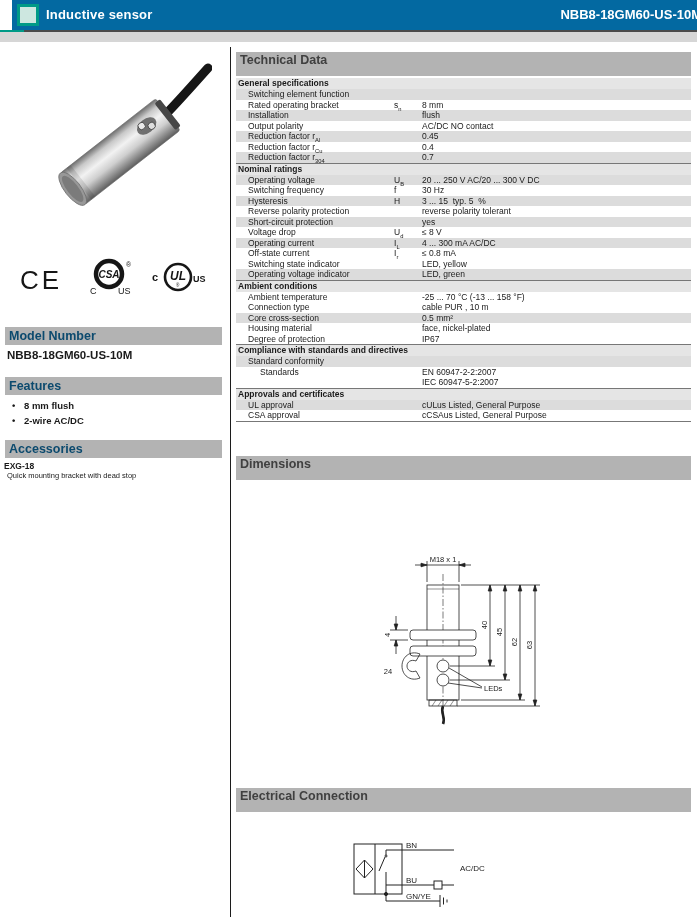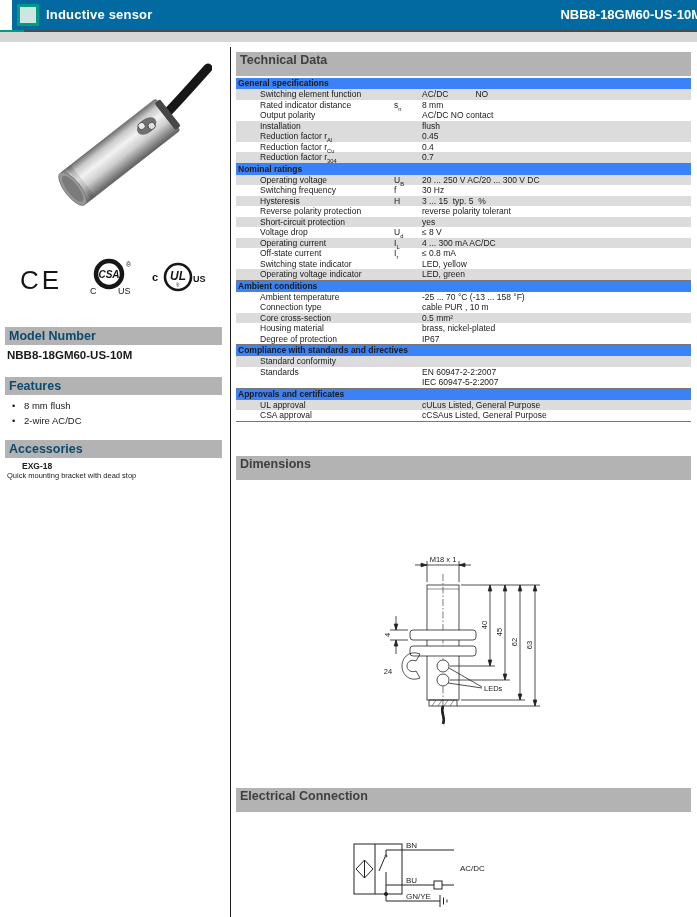--- a/index.html
+++ b/index.html
@@ -23,37 +23,37 @@
   .logos{position:absolute;left:0;top:210px;width:230px;height:50px}
   .logo-ce{position:absolute;left:20px;top:8px}
   .logo-csa{position:absolute;left:86px;top:0}
   .logo-ul{position:absolute;left:150px;top:4px}
   .side-title{position:absolute;left:5px;width:217px;height:18px;background:#b3b3b3;
     font-size:12.5px;font-weight:bold;line-height:18px;padding-left:4px;color:#0c4a6e}
   .mn-title{top:279px}
   .mn-value{position:absolute;left:7px;top:301px;font-size:11.5px;font-weight:bold}
   .ft-title{top:329px}
   .features-list{position:absolute;left:10px;top:350px;list-style:none}
-  .features-list li{font-size:9.5px;font-weight:normal;line-height:15px;padding-left:14px;position:relative}
+  .features-list li{font-size:9.5px;font-weight:bold;line-height:15px;padding-left:14px;position:relative}
   .features-list li::before{content:"•";position:absolute;left:2px}
   .ac-title{top:392px}
-  .acc-name{position:absolute;left:22px;top:413px;font-size:8.5px;font-weight:bold}
+  .acc-name{position:absolute;left:4px;top:413px;font-size:8.5px;font-weight:bold}
   .acc-desc{position:absolute;left:7px;top:423px;font-size:7.5px}
 
   
   .right-col{position:absolute;left:236px;top:52px;width:455px;height:865px}
   .section-bar{background:#b3b3b3;color:#404040;font-weight:bold;font-size:12.5px;height:24px;line-height:17px;padding-left:4px}
   .tech{position:absolute;top:0;left:0;width:455px}
   .tech-table{margin-top:2px;border-bottom:1px solid #777}
   .tgroup-header{font-size:8.5px;font-weight:bold;line-height:11px;min-height:11px;padding-left:2px;
-    background:#3b82f6;border-top:1px solid #777}
+    background:#e5e5e5;border-top:1px solid #777}
   .tgroup-header.first{border-top:none}
   .trow{display:grid;grid-template-columns:158px 28px 1fr;font-size:8.5px;line-height:10.5px;min-height:10.5px;align-content:start}
   .trow.gray{background:#dcdcdc}
-  .trow .lbl{padding-left:24px;white-space:pre}
+  .trow .lbl{padding-left:12px;white-space:pre}
   .trow .lbl.indent2{padding-left:24px}
   .trow .sym{white-space:pre}
   .trow .val{white-space:pre}
   .trow .val2{margin-left:27px}
   sub{font-size:0.68em;line-height:0}
 
   .dims{position:absolute;top:404px;left:0;width:455px}
   .dim-drawing{display:block;margin-left:124px;margin-top:58px}
 
   .elec{position:absolute;top:736px;left:0;width:455px}
@@ -139,36 +139,35 @@
 
   <main class="right-col">
 
     <section class="tech">
       <div class="section-bar">Technical Data</div>
       <div class="tech-table">
           <div class="tgroup-header first">General specifications</div>
           <div class="trow gray">
             <span class="lbl">Switching element function</span>
             <span class="sym"></span>
-            <span class="val">AC/DC<span class="val2">NO</span></span>
-          </div>
-          <div class="trow">
-            <span class="lbl">Rated indicator distance</span>
+          </div>
+          <div class="trow">
+            <span class="lbl">Rated operating bracket</span>
             <span class="sym">s<sub>n</sub></span>
             <span class="val">8 mm</span>
           </div>
+          <div class="trow gray">
+            <span class="lbl">Installation</span>
+            <span class="sym"></span>
+            <span class="val">flush</span>
+          </div>
           <div class="trow">
             <span class="lbl">Output polarity</span>
             <span class="sym"></span>
             <span class="val">AC/DC NO contact</span>
-          </div>
-          <div class="trow gray">
-            <span class="lbl">Installation</span>
-            <span class="sym"></span>
-            <span class="val">flush</span>
           </div>
           <div class="trow gray">
             <span class="lbl">Reduction factor r<sub>Al</sub></span>
             <span class="sym"></span>
             <span class="val">0.45</span>
           </div>
           <div class="trow">
             <span class="lbl">Reduction factor r<sub>Cu</sub></span>
             <span class="sym"></span>
             <span class="val">0.4</span>
@@ -241,21 +240,21 @@
             <span class="val">cable PUR , 10 m</span>
           </div>
           <div class="trow gray">
             <span class="lbl">Core cross-section</span>
             <span class="sym"></span>
             <span class="val">0.5 mm²</span>
           </div>
           <div class="trow">
             <span class="lbl">Housing material</span>
             <span class="sym"></span>
-            <span class="val">brass, nickel-plated</span>
+            <span class="val">face, nickel-plated</span>
           </div>
           <div class="trow">
             <span class="lbl">Degree of protection</span>
             <span class="sym"></span>
             <span class="val">IP67</span>
           </div>
           <div class="tgroup-header">Compliance with standards and directives</div>
           <div class="trow gray">
             <span class="lbl">Standard conformity</span>
             <span class="sym"></span>

